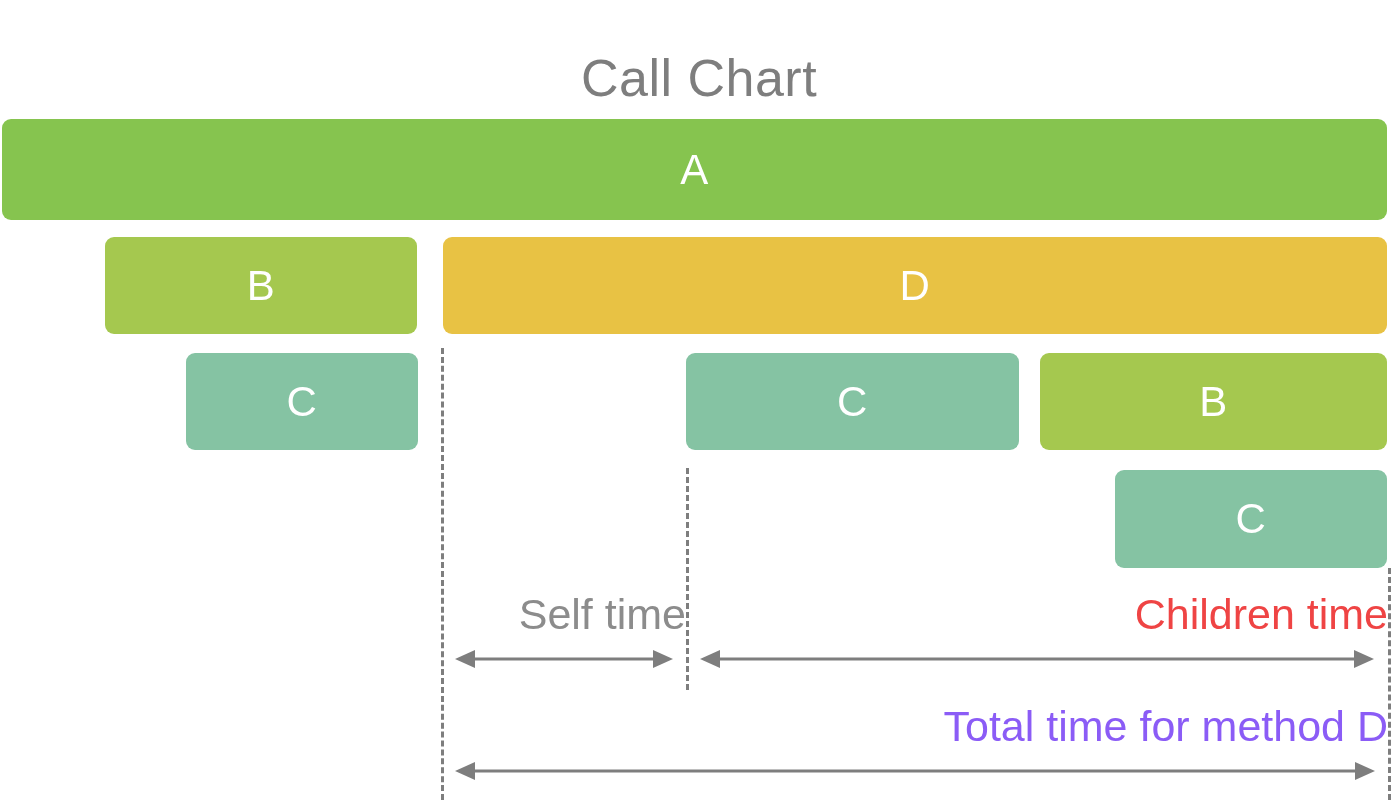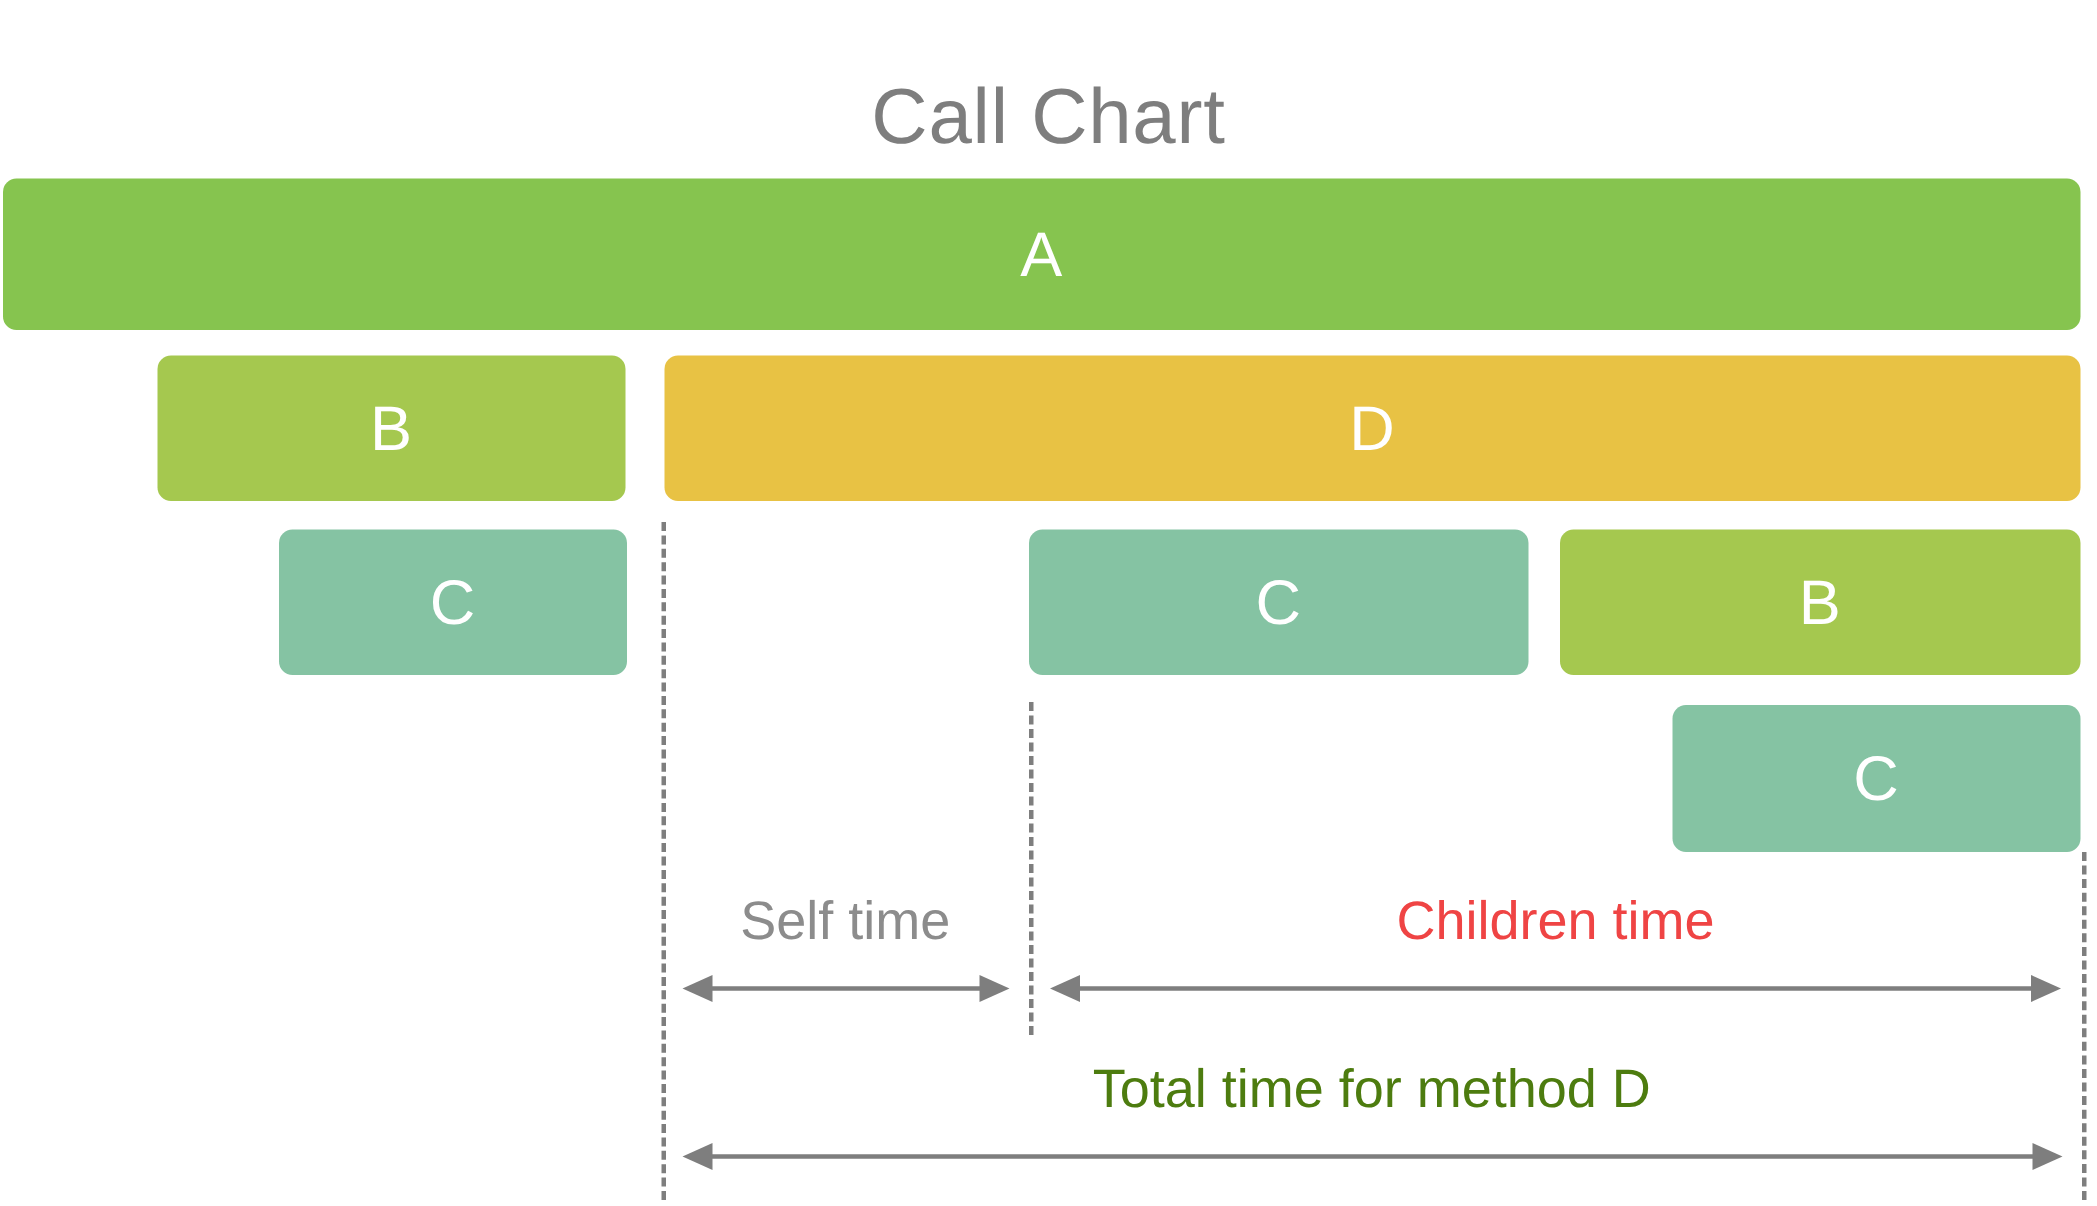--- a/index.html
+++ b/index.html
@@ -57,22 +57,22 @@
   
   .guide {
     position: absolute;
     width: 0;
     border-left: 3px dashed #7e7e7e;
   }
 
   
   .measure-label {
     position: absolute;
-    text-align: center;
-    font-size: 36px;
+    text-align: right;
+    font-size: 43px;
     font-weight: 300;
     color: #8c8c8c;
     line-height: 44px;
     white-space: nowrap;
   }
   .measure-arrow {
     position: absolute;
     height: 26px;
   }
   .measure-arrow svg {
@@ -125,21 +125,21 @@
         </svg>
       </div>
       <div class="measure-label" style="left: 686px; top: 592px; width: 702px; color: #ef4444;">Children time</div>
       <div class="measure-arrow" style="left: 700px; top: 646px; width: 674px;">
         <svg width="674" height="26" viewBox="0 0 674 26">
           <line x1="16" y1="13" x2="658" y2="13" stroke="#7e7e7e" stroke-width="3"></line>
           <polygon points="0,13 20,4 20,22" fill="#7e7e7e"></polygon>
           <polygon points="674,13 654,4 654,22" fill="#7e7e7e"></polygon>
         </svg>
       </div>
-      <div class="measure-label" style="left: 441px; top: 704px; width: 947px; color: #4d7c0f;">Total time for method D</div>
+      <div class="measure-label" style="left: 441px; top: 704px; width: 947px; color: #8b5cf6;">Total time for method D</div>
       <div class="measure-arrow" style="left: 455px; top: 758px; width: 920px;">
         <svg width="920" height="26" viewBox="0 0 920 26">
           <line x1="16" y1="13" x2="904" y2="13" stroke="#7e7e7e" stroke-width="3"></line>
           <polygon points="0,13 20,4 20,22" fill="#7e7e7e"></polygon>
           <polygon points="920,13 900,4 900,22" fill="#7e7e7e"></polygon>
         </svg>
       </div>
     </div>
 
 </div>

